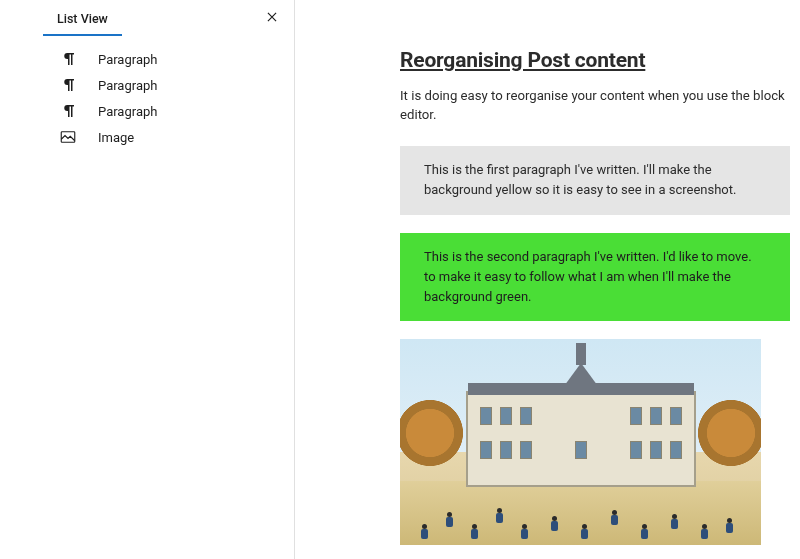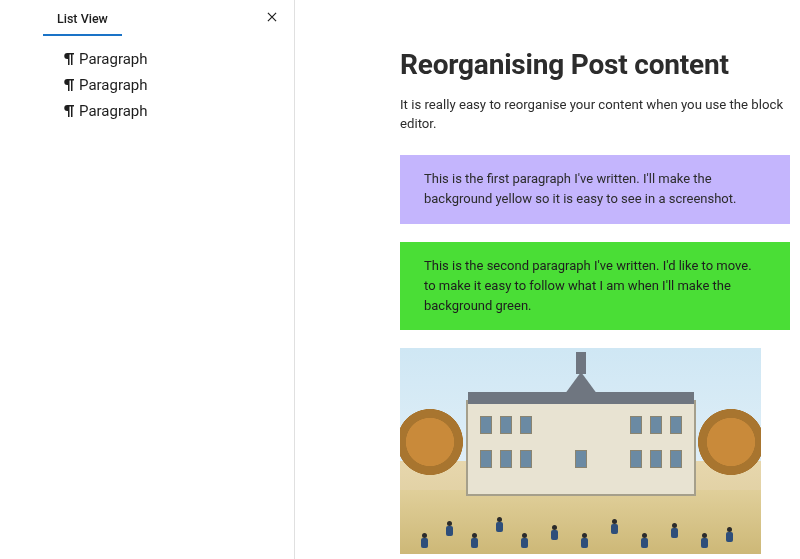--- a/index.html
+++ b/index.html
@@ -9,31 +9,31 @@
   
   .sidebar { width: 252px; border-right: 1px solid #e0e0e0; display: flex; flex-direction: column; }
   .tabs { display: flex; align-items: center; height: 36px; position: relative; }
   .tab { padding: 0 14px; height: 36px; display: flex; align-items: center; font-size: 12.5px; color: #1e1e1e; cursor: pointer; }
   .tab.active { color: #1e1e1e; font-weight: 500; box-shadow: inset 0 -2px 0 #1a73c7; }
   .tab.inactive { color: #555; }
   .tabs-close { margin-left: auto; margin-right: 10px; width: 24px; height: 24px; display:flex; align-items:center; justify-content:center; cursor:pointer; color:#1e1e1e;}
   .tabs-close svg { width: 14px; height: 14px; }
 
   .list { padding: 10px 8px; }
-  .list-item { display: flex; align-items: center; height: 26px; padding: 0 6px; font-size: 15px; color: #1e1e1e; border-radius: 3px; cursor: pointer; gap: 0; }
+  .list-item { display: flex; align-items: center; height: 26px; padding: 0 6px; font-size: 13px; color: #1e1e1e; border-radius: 3px; cursor: pointer; gap: 19px; }
   .list-icon { width: 22px; height: 22px; display:flex; align-items:center; justify-content:center; color:#1e1e1e; }
   .list-icon svg { width: 18px; height: 18px; }
 
   
   .canvas { flex: 1; position: relative; overflow: hidden; }
   .doc { position: absolute; left: 105px; top: 48px; width: 390px; }
-  .title { font-size: 28px; font-weight: 700; color: #2c2c2c; margin-bottom: 14px; letter-spacing: -0.2px;}
+  .title { font-size: 21px; font-weight: 700; color: #2c2c2c; margin-bottom: 14px; letter-spacing: -0.2px; text-decoration: underline;}
   .intro { font-size: 13.2px; color: #2c2c2c; margin-bottom: 22px; line-height: 1.45; }
   .block { font-size: 13px; line-height: 1.55; padding: 14px 24px; margin-bottom: 18px; }
-  .block.yellow { background: #c4b5fd; color: #2c2c2c; }
+  .block.yellow { background: #e5e5e5; color: #2c2c2c; }
   .block.green  { background: #4ade36; color: #1e1e1e; }
 
   .image-block { width: 361px; height: 206px; margin-left: 0; margin-top: 2px; overflow:hidden; position:relative;}
   
   .illus { position:absolute; inset:0; }
   .sky { position:absolute; inset:0; background: linear-gradient(#cfe7f4 0%, #dfeef7 55%, #e7d7ad 55%, #d9c796 100%); }
   .tree { position:absolute; bottom:68px; width:80px; height:80px; background: radial-gradient(circle at 50% 45%, #c98a3a 0 40%, #a8752f 41% 55%, transparent 56%); }
   .tree.left { left:-10px; }
   .tree.right { right:-10px; }
   .building { position:absolute; left:50%; transform:translateX(-50%); bottom:58px; width:230px; height:96px; background:#e8e3d2; border:2px solid #a59f8b; }
@@ -84,27 +84,36 @@
         <span>Paragraph</span>
       </div>
       <div class="list-item">
         <span class="list-icon">
           <svg viewBox="0 0 24 24" fill="currentColor">
               <path d="M11 4a4 4 0 0 0 0 8h1v8h2V6h2v14h2V6h2V4h-9z"></path>
             </svg>
         </span>
         <span>Paragraph</span>
       </div>
+      <div class="list-item">
+        <span class="list-icon">
+          <svg viewBox="0 0 24 24" fill="none" stroke="currentColor" stroke-width="1.5">
+              <rect x="3" y="5" width="18" height="14" rx="1"></rect>
+              <path d="M3 15l5-5 4 4 3-3 6 6"></path>
+            </svg>
+        </span>
+        <span>Image</span>
+      </div>
     </div>
   </aside>
 
   <main class="canvas">
     <div class="doc">
       <h1 class="title">Reorganising Post content</h1>
-      <p class="intro">It is really easy to reorganise your content when you use the block editor.</p>
+      <p class="intro">It is doing easy to reorganise your content when you use the block editor.</p>
 
       <div class="block yellow">This is the first paragraph I've written. I'll make the background yellow so it is easy to see in a screenshot.</div>
       <div class="block green">This is the second paragraph I've written. I'd like to move. to make it easy to follow what I am when I'll make the background green.</div>
 
       <div class="image-block" aria-label="School building illustration">
         <div class="illus">
           <div class="sky"></div>
           <div class="tree left"></div>
           <div class="tree right"></div>
           <div class="ground"></div>

